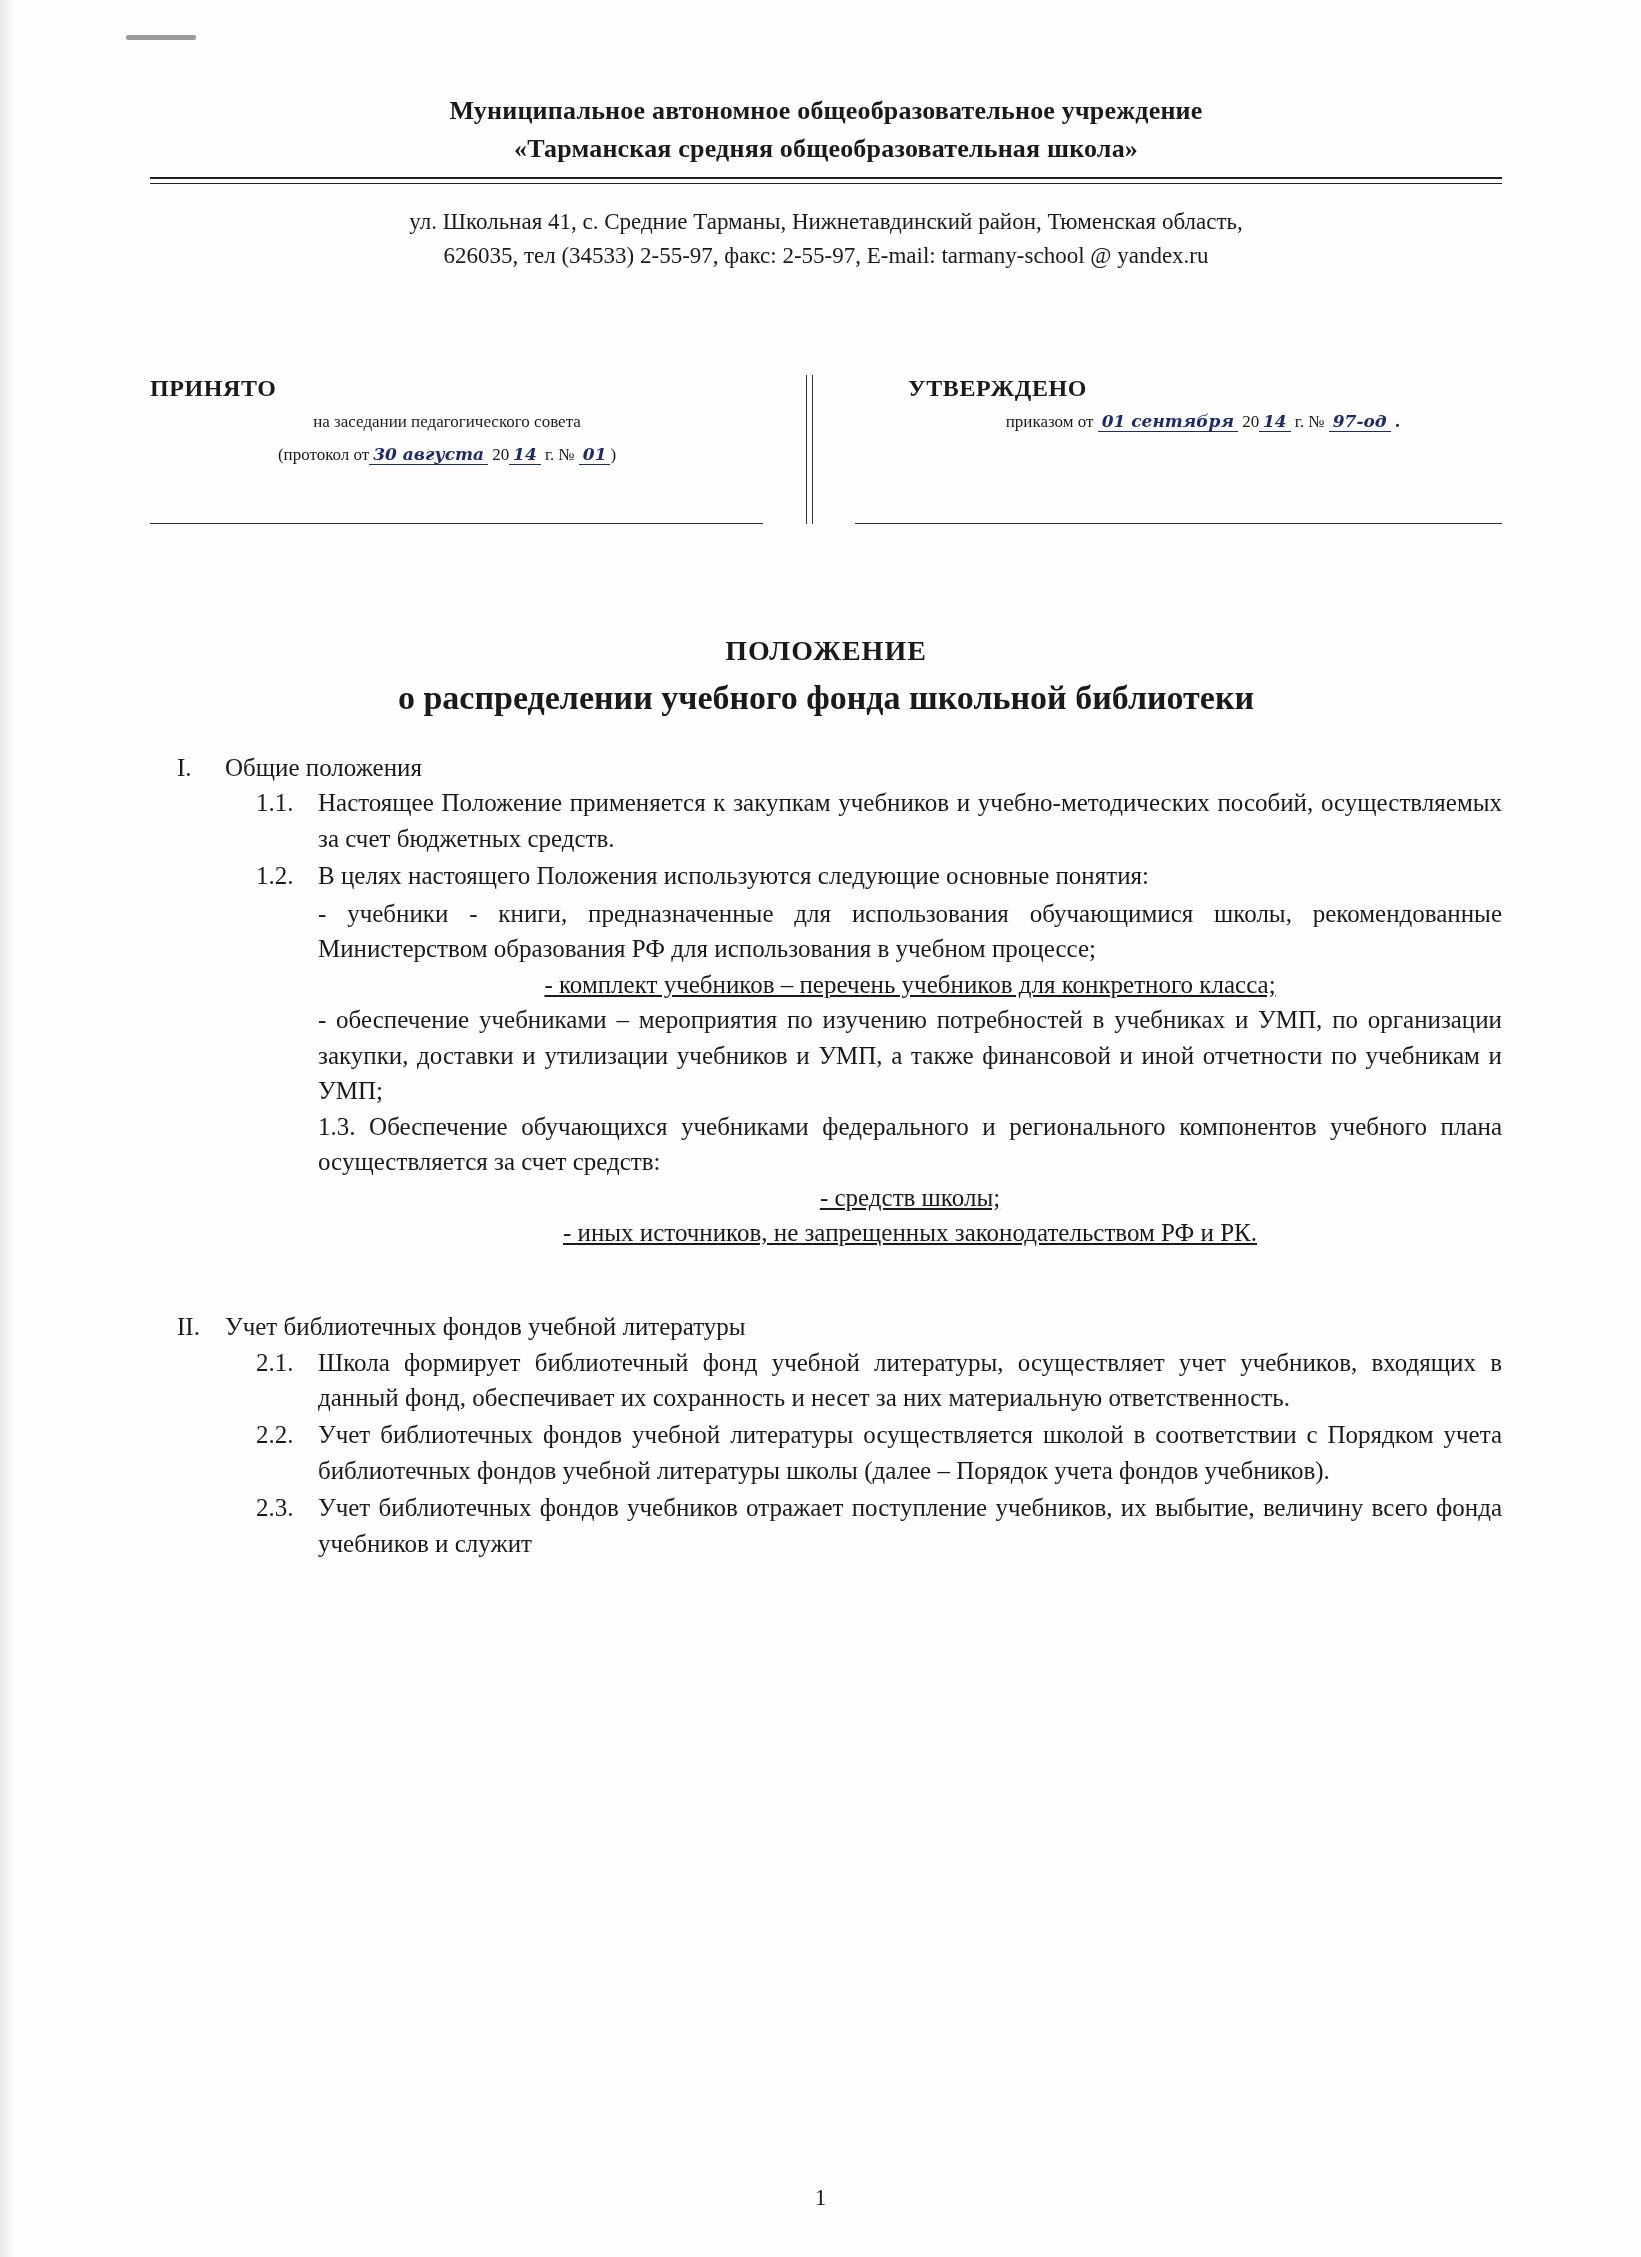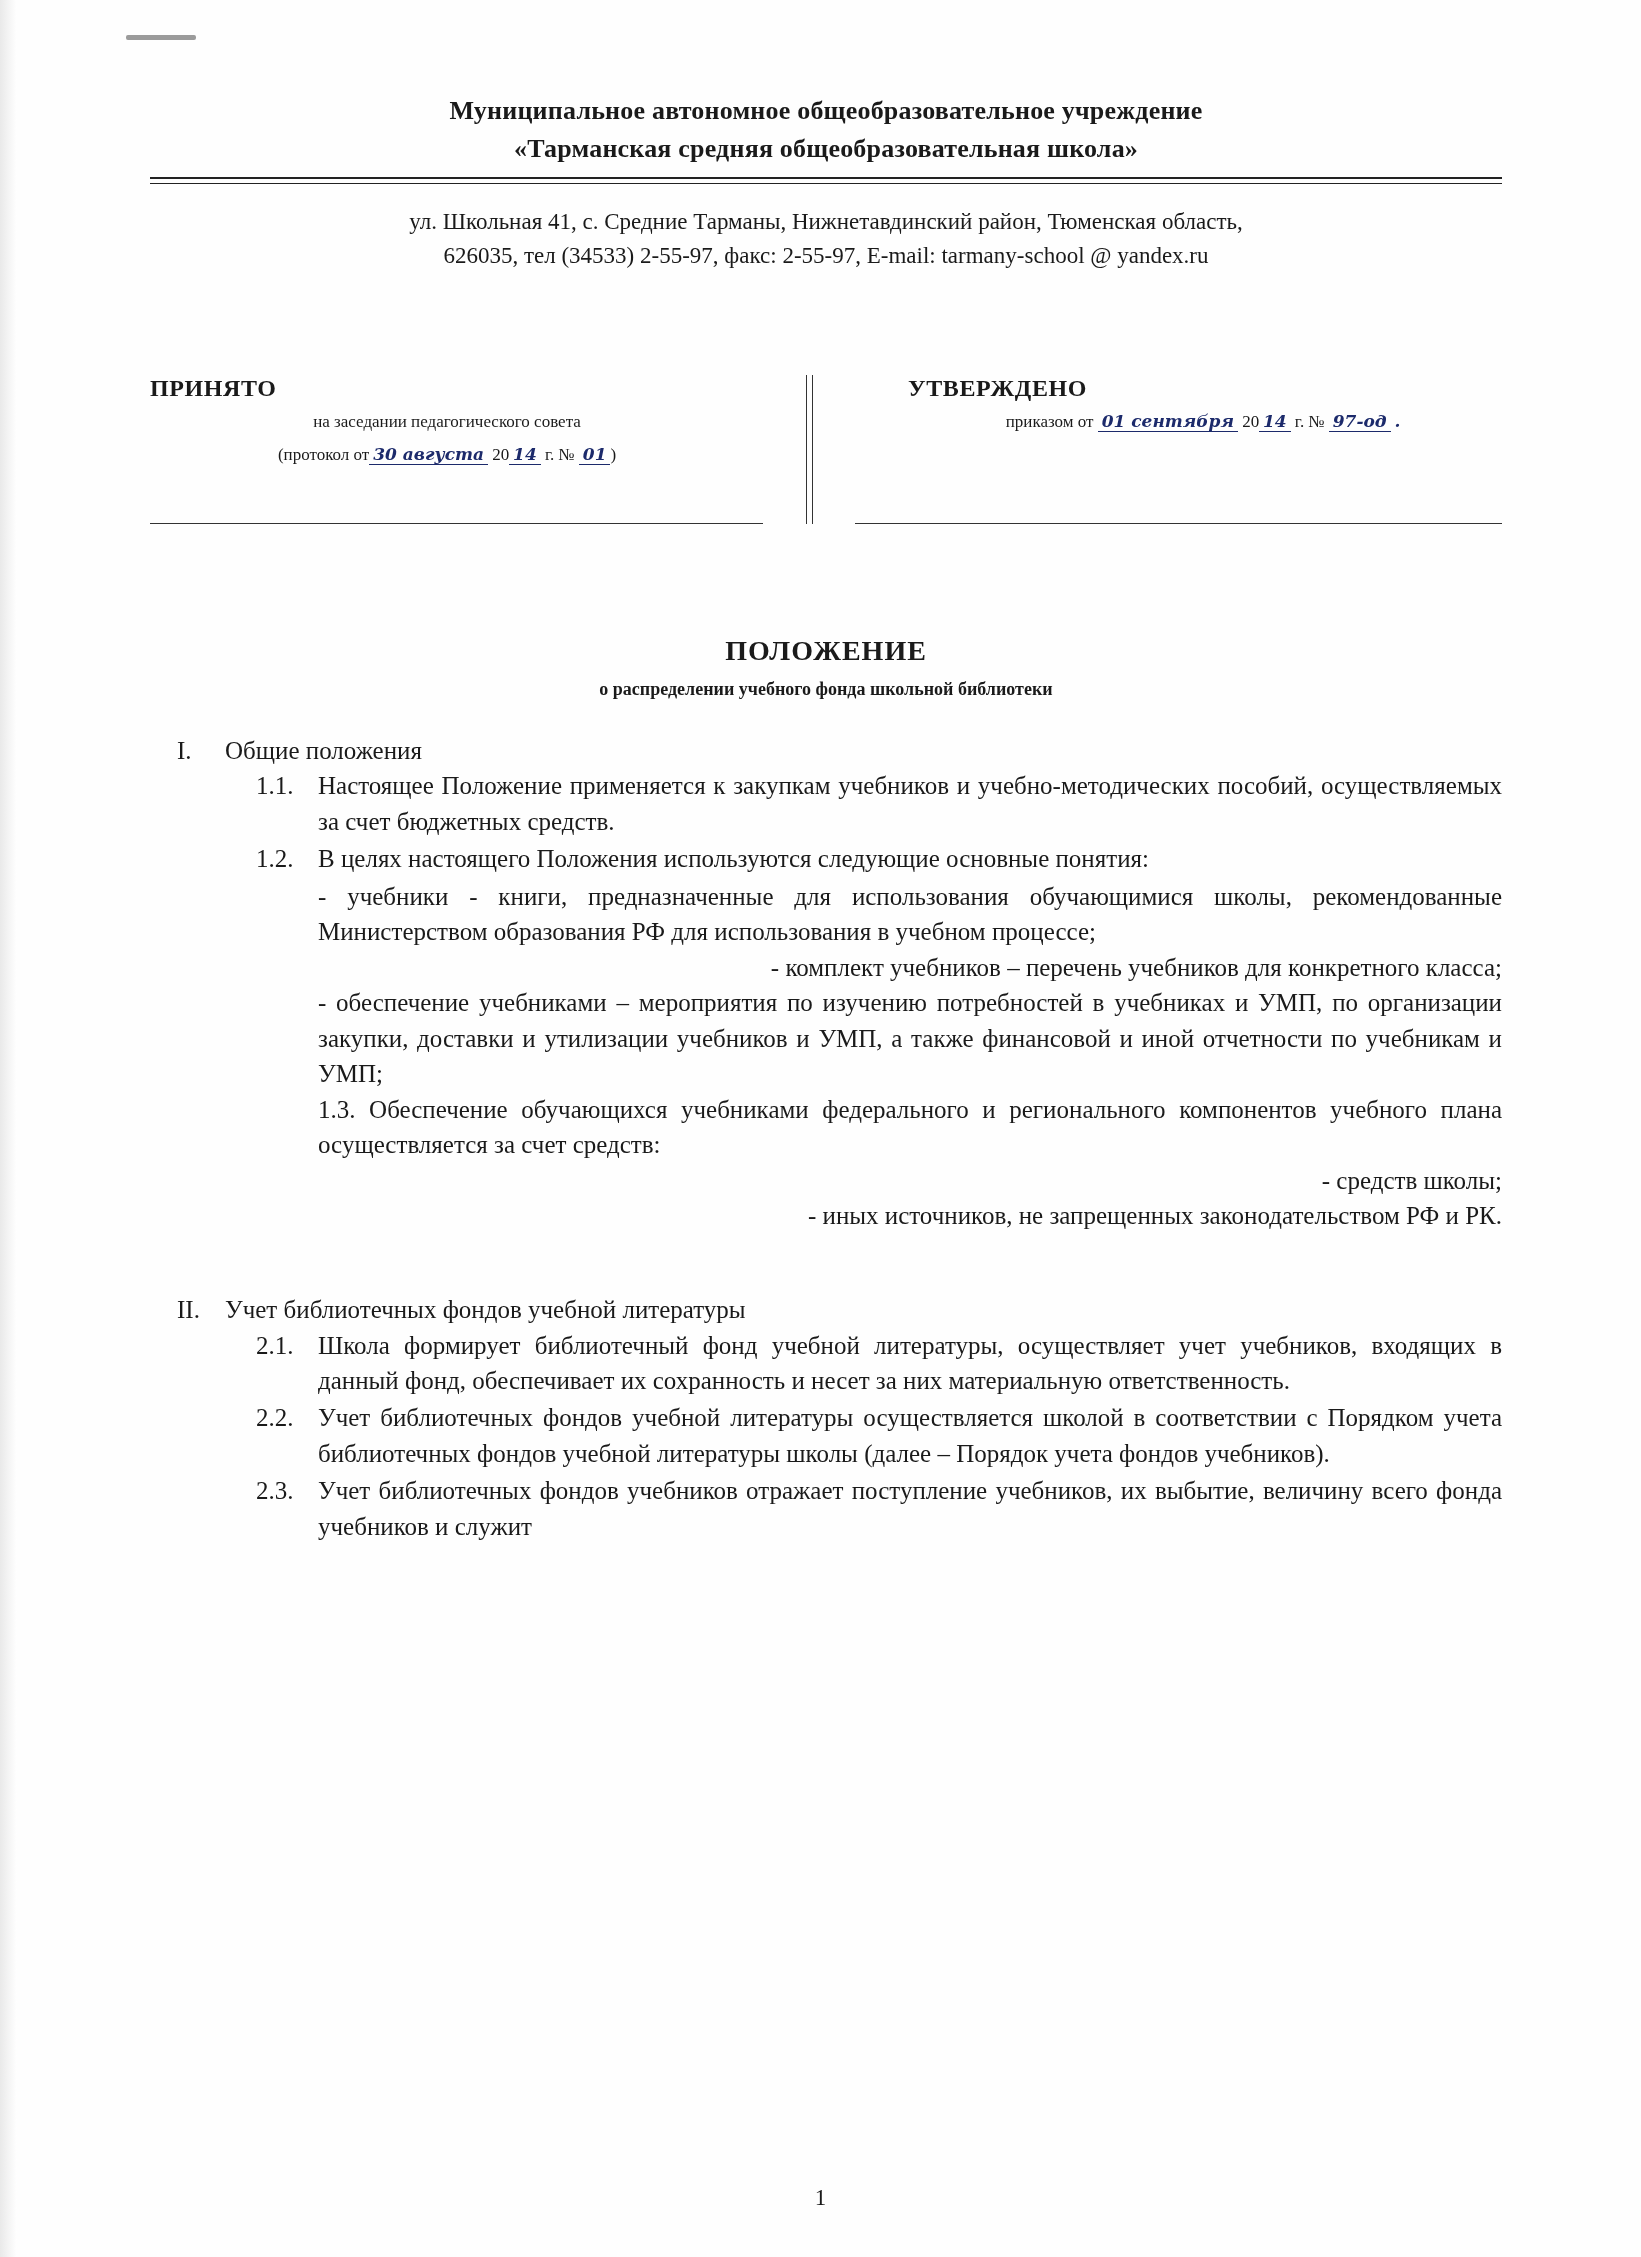--- a/index.html
+++ b/index.html
@@ -117,21 +117,21 @@
     margin-top: 111px;
     text-align: center;
     font-weight: bold;
     font-size: 28px;
     letter-spacing: 1px;
   }
   .doc-subtitle {
     margin-top: 11.6px;
     text-align: center;
     font-weight: bold;
-    font-size: 18px;
+    font-size: 34px;
   }
   
   .section {
     margin-top: 37px;
   }
   .section-head {
     display: flex;
     font-size: 25px;
   }
   .section-num {
@@ -161,21 +161,21 @@
   .clause-text {
     flex: 1;
     text-align: justify;
   }
   .plain {
     font-size: 25px;
     line-height: 1.42;
     text-align: justify;
     margin-left: 106px;
   }
-  .plain.nolead { text-align: right; }
+  .plain.nolead { text-align: center; text-decoration: underline; }
   .gap-md { height: 25px; }
   .page-number {
     position: absolute;
     left: 0;
     right: 0;
     bottom: 46px;
     text-align: center;
     font-size: 23px;
   }
 </style>

